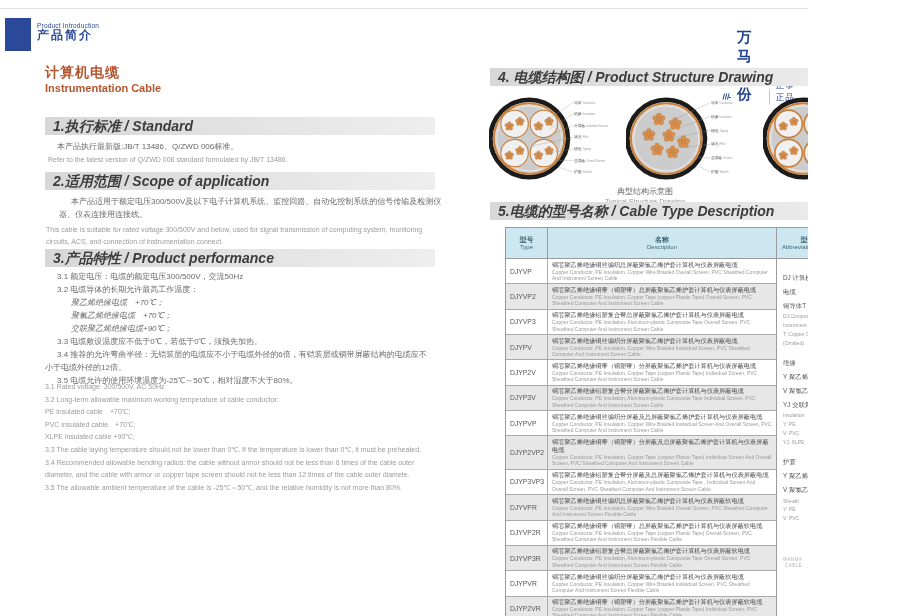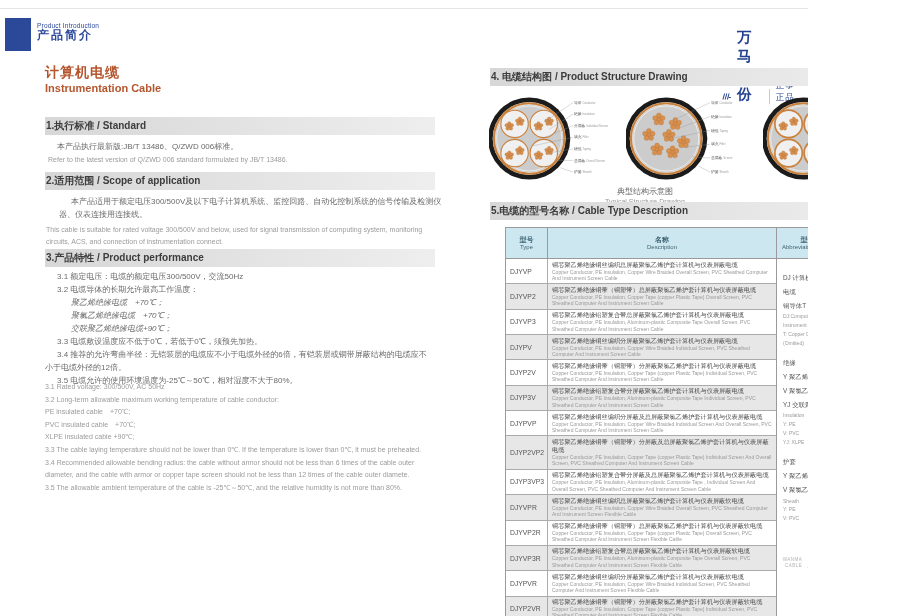--- a/index.html
+++ b/index.html
@@ -14,23 +14,23 @@
   .eyebrow .zh{font-size:12px;font-weight:bold;letter-spacing:2px;}
   .brand{position:absolute;left:722px;top:28px;display:flex;align-items:flex-end;gap:6px;}
   .brand-name{font-size:14.5px;font-weight:bold;color:#23418f;letter-spacing:1.5px;}
   .brand-divider{width:1px;height:15px;background:#c2cadd;}
   .brand-tagline{font-size:8.5px;color:#23418f;letter-spacing:1px;}
 
   
   .prod-title{position:absolute;left:45px;top:64px;color:#b5552d;line-height:1.25;}
   .prod-title .zh{font-size:14px;font-weight:bold;letter-spacing:1px;}
   .prod-title .en{font-size:11px;font-weight:bold;}
-  .sec-bar{position:absolute;height:18px;line-height:18px;box-sizing:border-box;padding-left:1px;
+  .sec-bar{position:absolute;height:18px;line-height:18px;box-sizing:border-box;padding-left:8px;
            background:linear-gradient(90deg,#d7d7d7 0%,#eeeeee 100%);
-           font-size:10px;font-weight:bold;color:#3c3c3c;}
+           font-size:14px;font-weight:bold;color:#3c3c3c;font-style:italic;}
   .w-left{left:45px;width:390px;}
   .w-right{left:490px;width:390px;}
   .body-zh{font-size:8px;color:#6a6a6a;line-height:13px;}
   .body-en{font-size:7px;color:#9b9b9b;line-height:12px;}
   .blk{position:absolute;box-sizing:border-box;}
   .indent0{text-indent:12px;}
   .indent1{padding-left:26px;font-style:italic;}
   .perf-zh div{font-size:8px;color:#6a6a6a;line-height:13px;}
   .perf-en div{font-size:7px;color:#9b9b9b;line-height:12.6px;}
 

